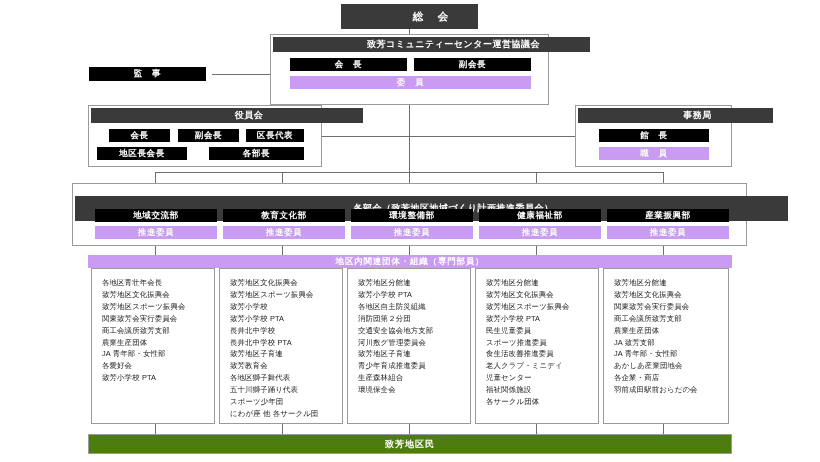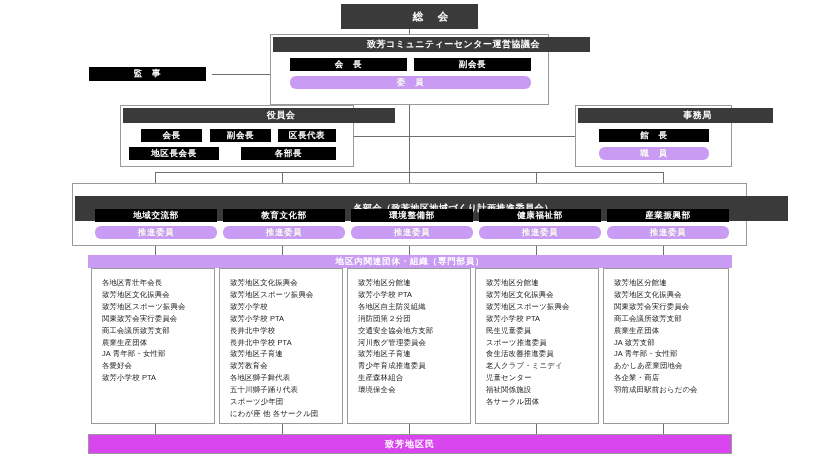--- a/index.html
+++ b/index.html
@@ -48,21 +48,21 @@
     font-size: 8.5px;
     font-weight: bold;
     display: flex;
     align-items: center;
     justify-content: center;
     text-align: center;
     letter-spacing: 0.6px;
     text-shadow: 0 0 1px rgba(0,0,0,.18);
   }
   .blue   { background: #000000; }
-  .purple { background: #c99bf2; border-radius: 6px; }
+  .purple { background: #c99bf2; }
 
   
   .panel {
     background: #ffffff;
     border: 1px solid #9a9a9a;
   }
 
   
   .listbox {
     background: #ffffff;
@@ -84,21 +84,21 @@
     background: #c99bf2;
     color: #ffffff;
     font-size: 8.5px;
     font-weight: bold;
     display: flex;
     align-items: center;
     justify-content: center;
     letter-spacing: 0.8px;
   }
   .bottom-band {
-    background: #d946ef;
+    background: #4d7c0f;
     color: #ffffff;
     font-size: 9px;
     font-weight: bold;
     display: flex;
     align-items: center;
     justify-content: center;
     letter-spacing: 1px;
     border: 1px solid #9a9a9a;
   }
 </style>
@@ -158,21 +158,21 @@
     </div>
     <div class="abs chip purple" style="left:19px; top:41px; width:241px; height:13px;">
       <span>委　員</span>
     </div>
   </div>
 
   <div class="abs chip blue" style="left:89px; top:67px; width:117px; height:14px;">
     <span>監　事</span>
   </div>
 
-  <div class="abs panel" style="left:88px; top:105px; width:234px; height:62px;margin-left:32px;">
+  <div class="abs panel" style="left:88px; top:105px; width:234px; height:62px;">
     <div class="dark" style="height:15px; margin:2px 2px 0 2px; width:calc(100% - 4px);">
       <span>役員会</span>
     </div>
     <div class="abs chip blue" style="left:20px; top:23px; width:61px; height:13px;">
       <span>会長</span>
     </div>
     <div class="abs chip blue" style="left:89px; top:23px; width:61px; height:13px;">
       <span>副会長</span>
     </div>
     <div class="abs chip blue" style="left:157px; top:23px; width:58px; height:13px;align-items:center;">

